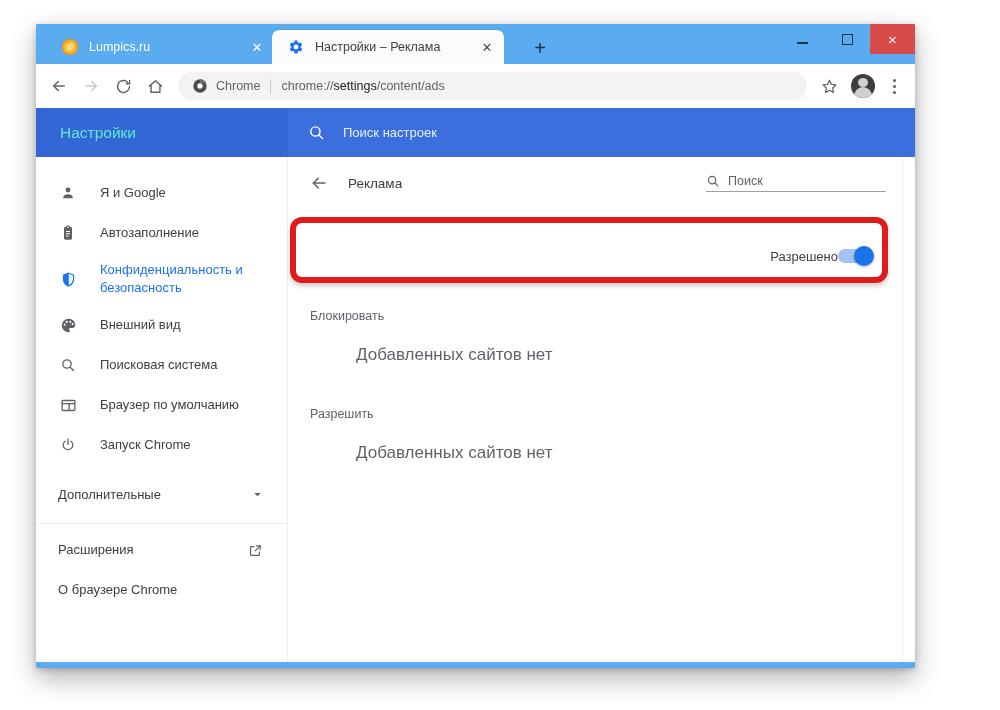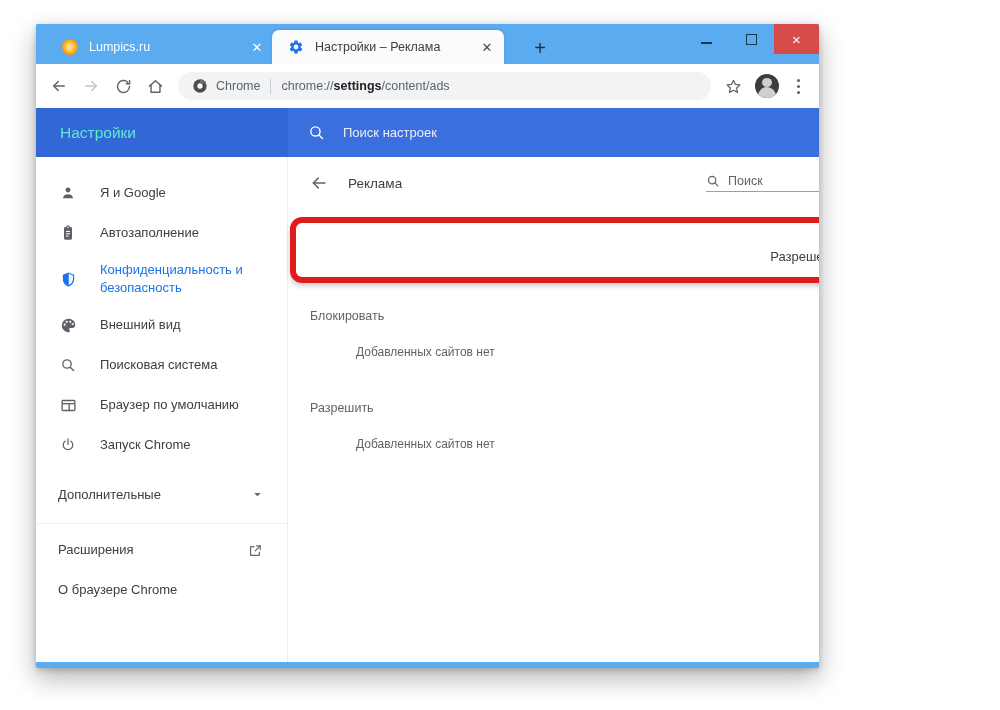--- a/index.html
+++ b/index.html
@@ -18,21 +18,21 @@
     width: 1000px;
     height: 710px;
     background: #ffffff;
   }
 
   
   #browser-window {
     position: absolute;
     left: 36px;
     top: 24px;
-    width: 783px;
+    width: 879px;
     height: 644px;
     background: #5aabef;
     border-radius: 2px;
     box-shadow: 0 10px 26px rgba(0,0,0,0.30), 0 2px 6px rgba(0,0,0,0.18);
     overflow: hidden;
   }
 
   
   #tabstrip {
     position: relative;
@@ -168,21 +168,21 @@
     width: 1px; height: 15px; background: #c9ccce;
     margin: 0 10px;
     flex: 0 0 1px;
   }
   #omnibox-url {
     font-size: 12.5px;
     color: #5f6368;
     white-space: nowrap;
     overflow: hidden;
   }
-  #omnibox-url b { color: #202124; font-weight: 700; }
+  #omnibox-url b { color: #202124; font-weight: 400; }
 
   #star-button {
     width: 28px; height: 28px; flex: 0 0 28px;
     display: flex; align-items: center; justify-content: center;
     color: #5f6368; cursor: pointer;
   }
   #profile-avatar {
     width: 24px; height: 24px; flex: 0 0 24px;
     margin: 0 8px;
     border-radius: 50%;
@@ -383,21 +383,21 @@
     box-shadow: 0 1px 3px rgba(0,0,0,0.30);
   }
 
   .list-section { padding: 0 22px; }
   .list-head {
     font-size: 12.5px;
     color: #5f6368;
     padding-top: 26px;
   }
   .list-empty {
-    font-size: 12px;
+    font-size: 17px;
     color: #5f6368;
     padding: 22px 0 0 46px;
   }
   #section-allow .list-head { padding-top: 42px; }
 </style>
 </head>
 <body>
 
 <div id="page">
 

